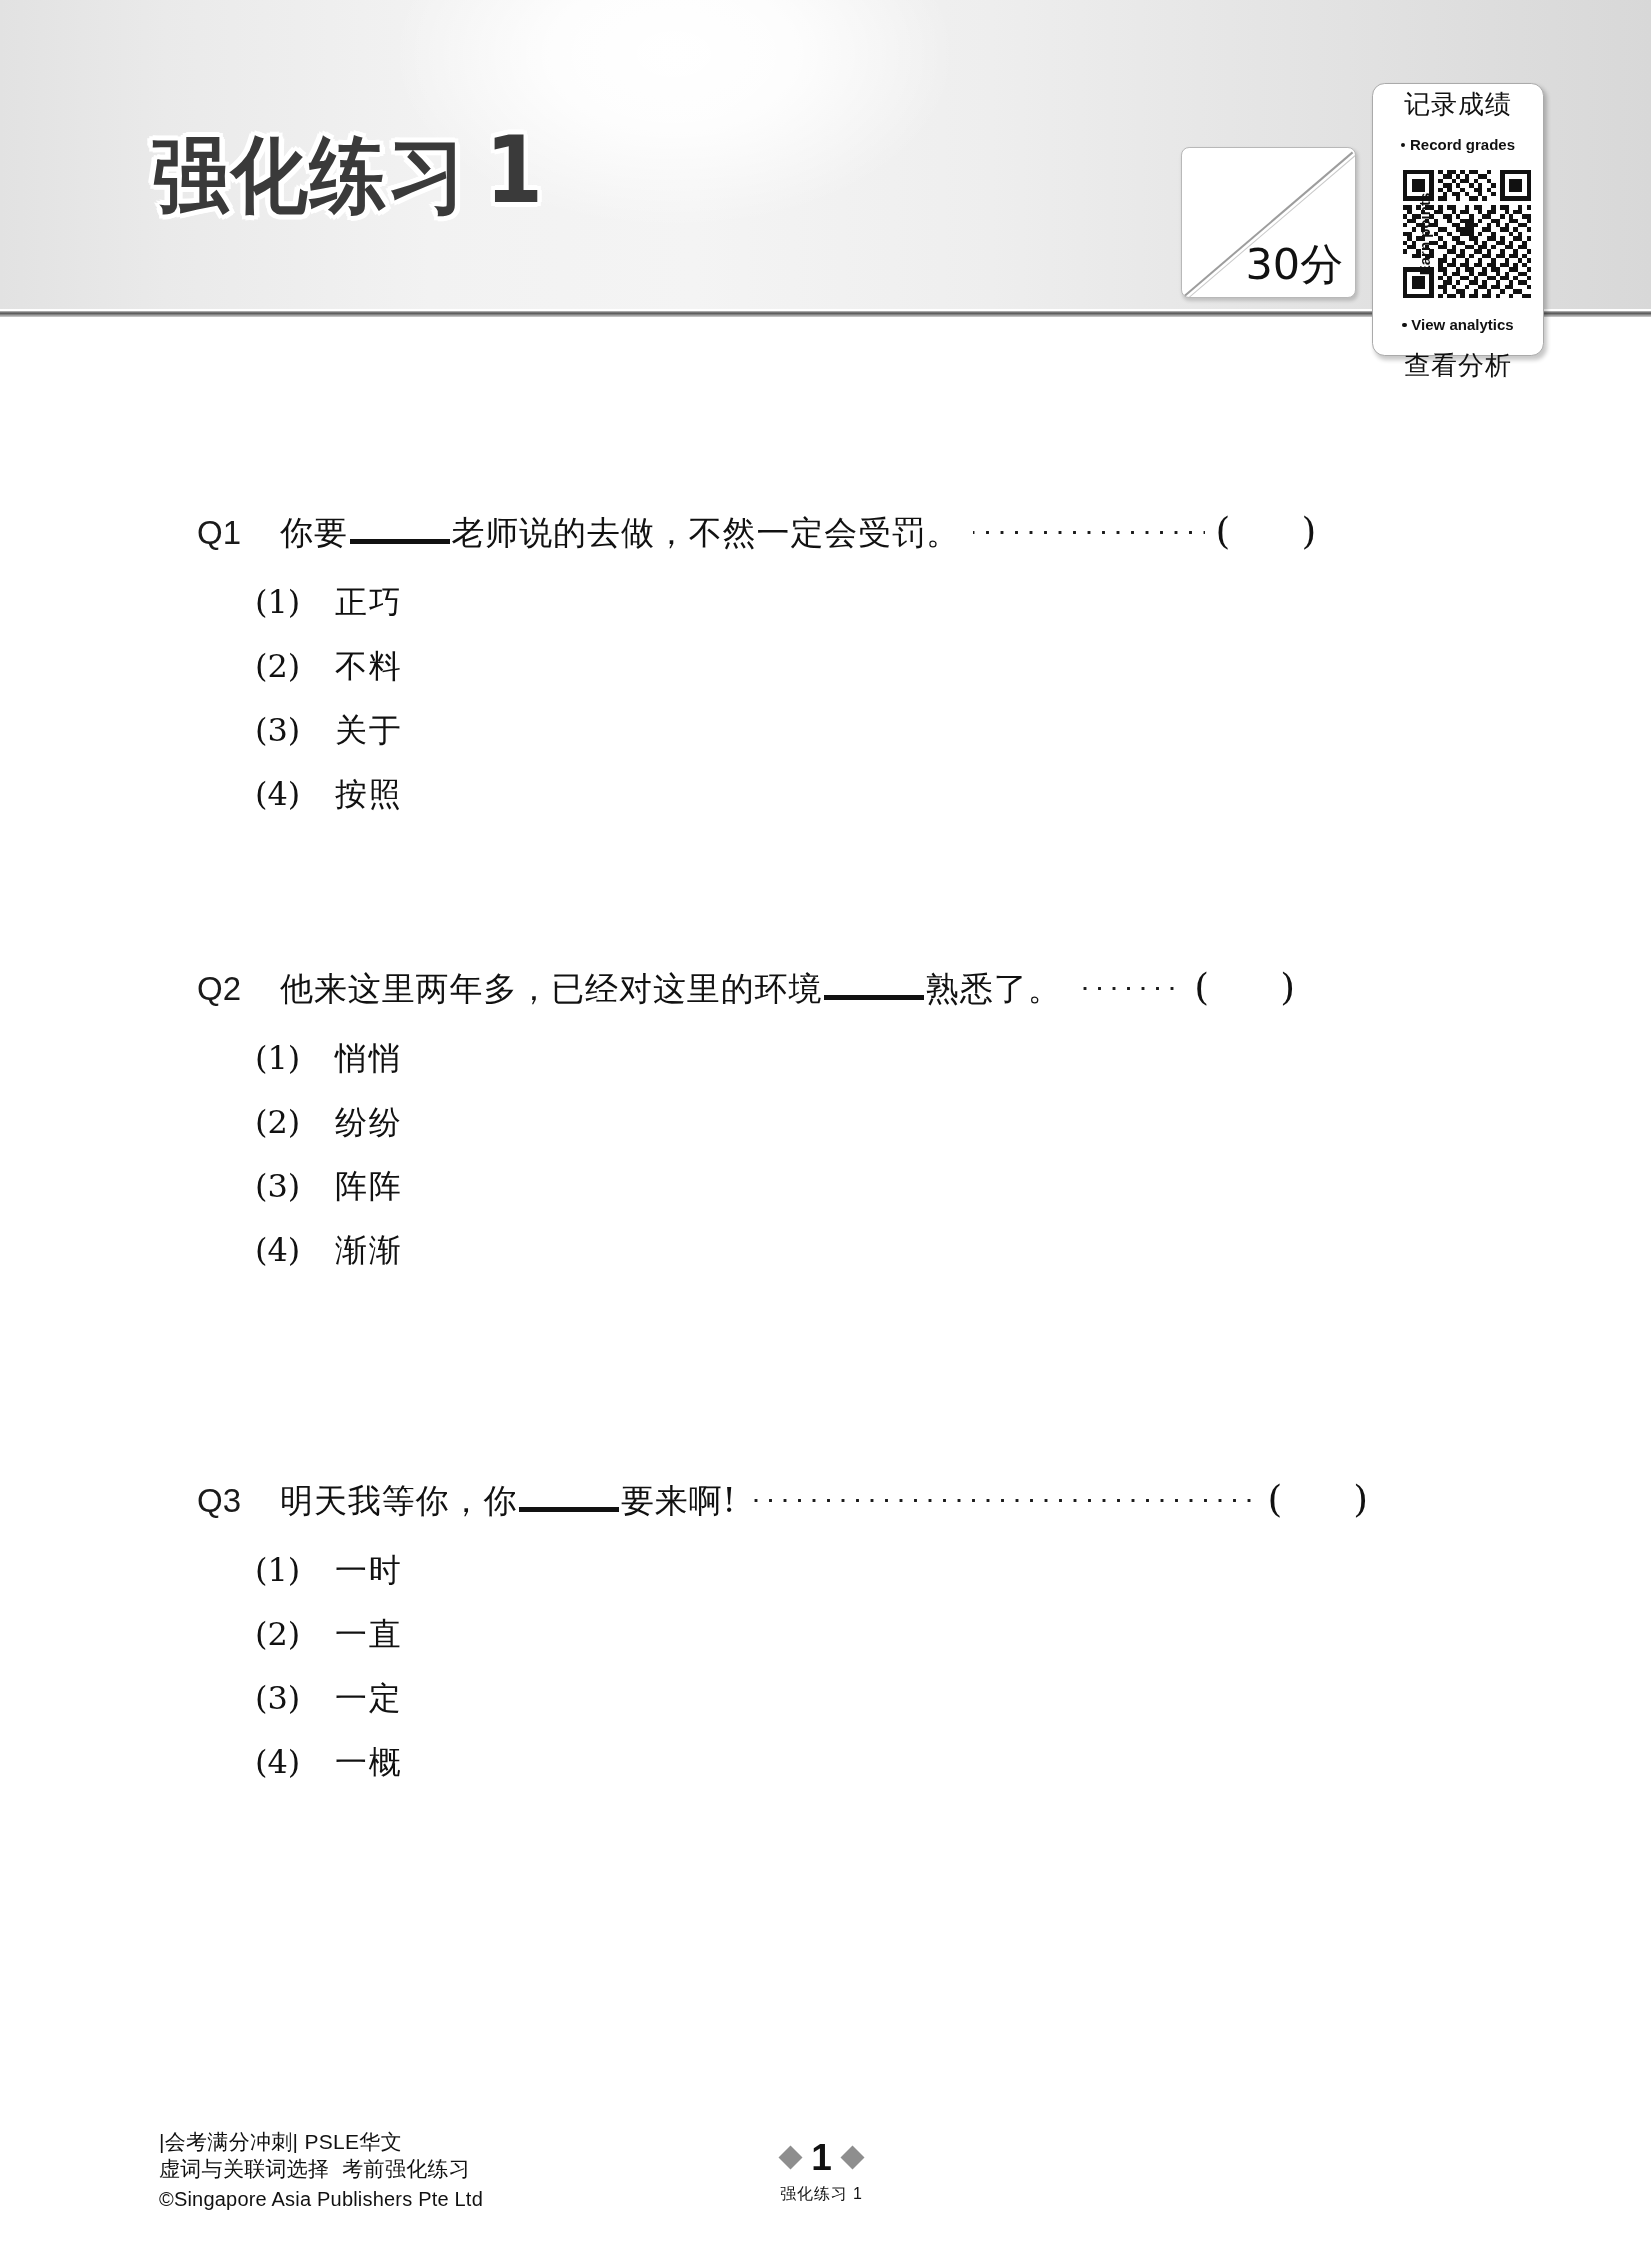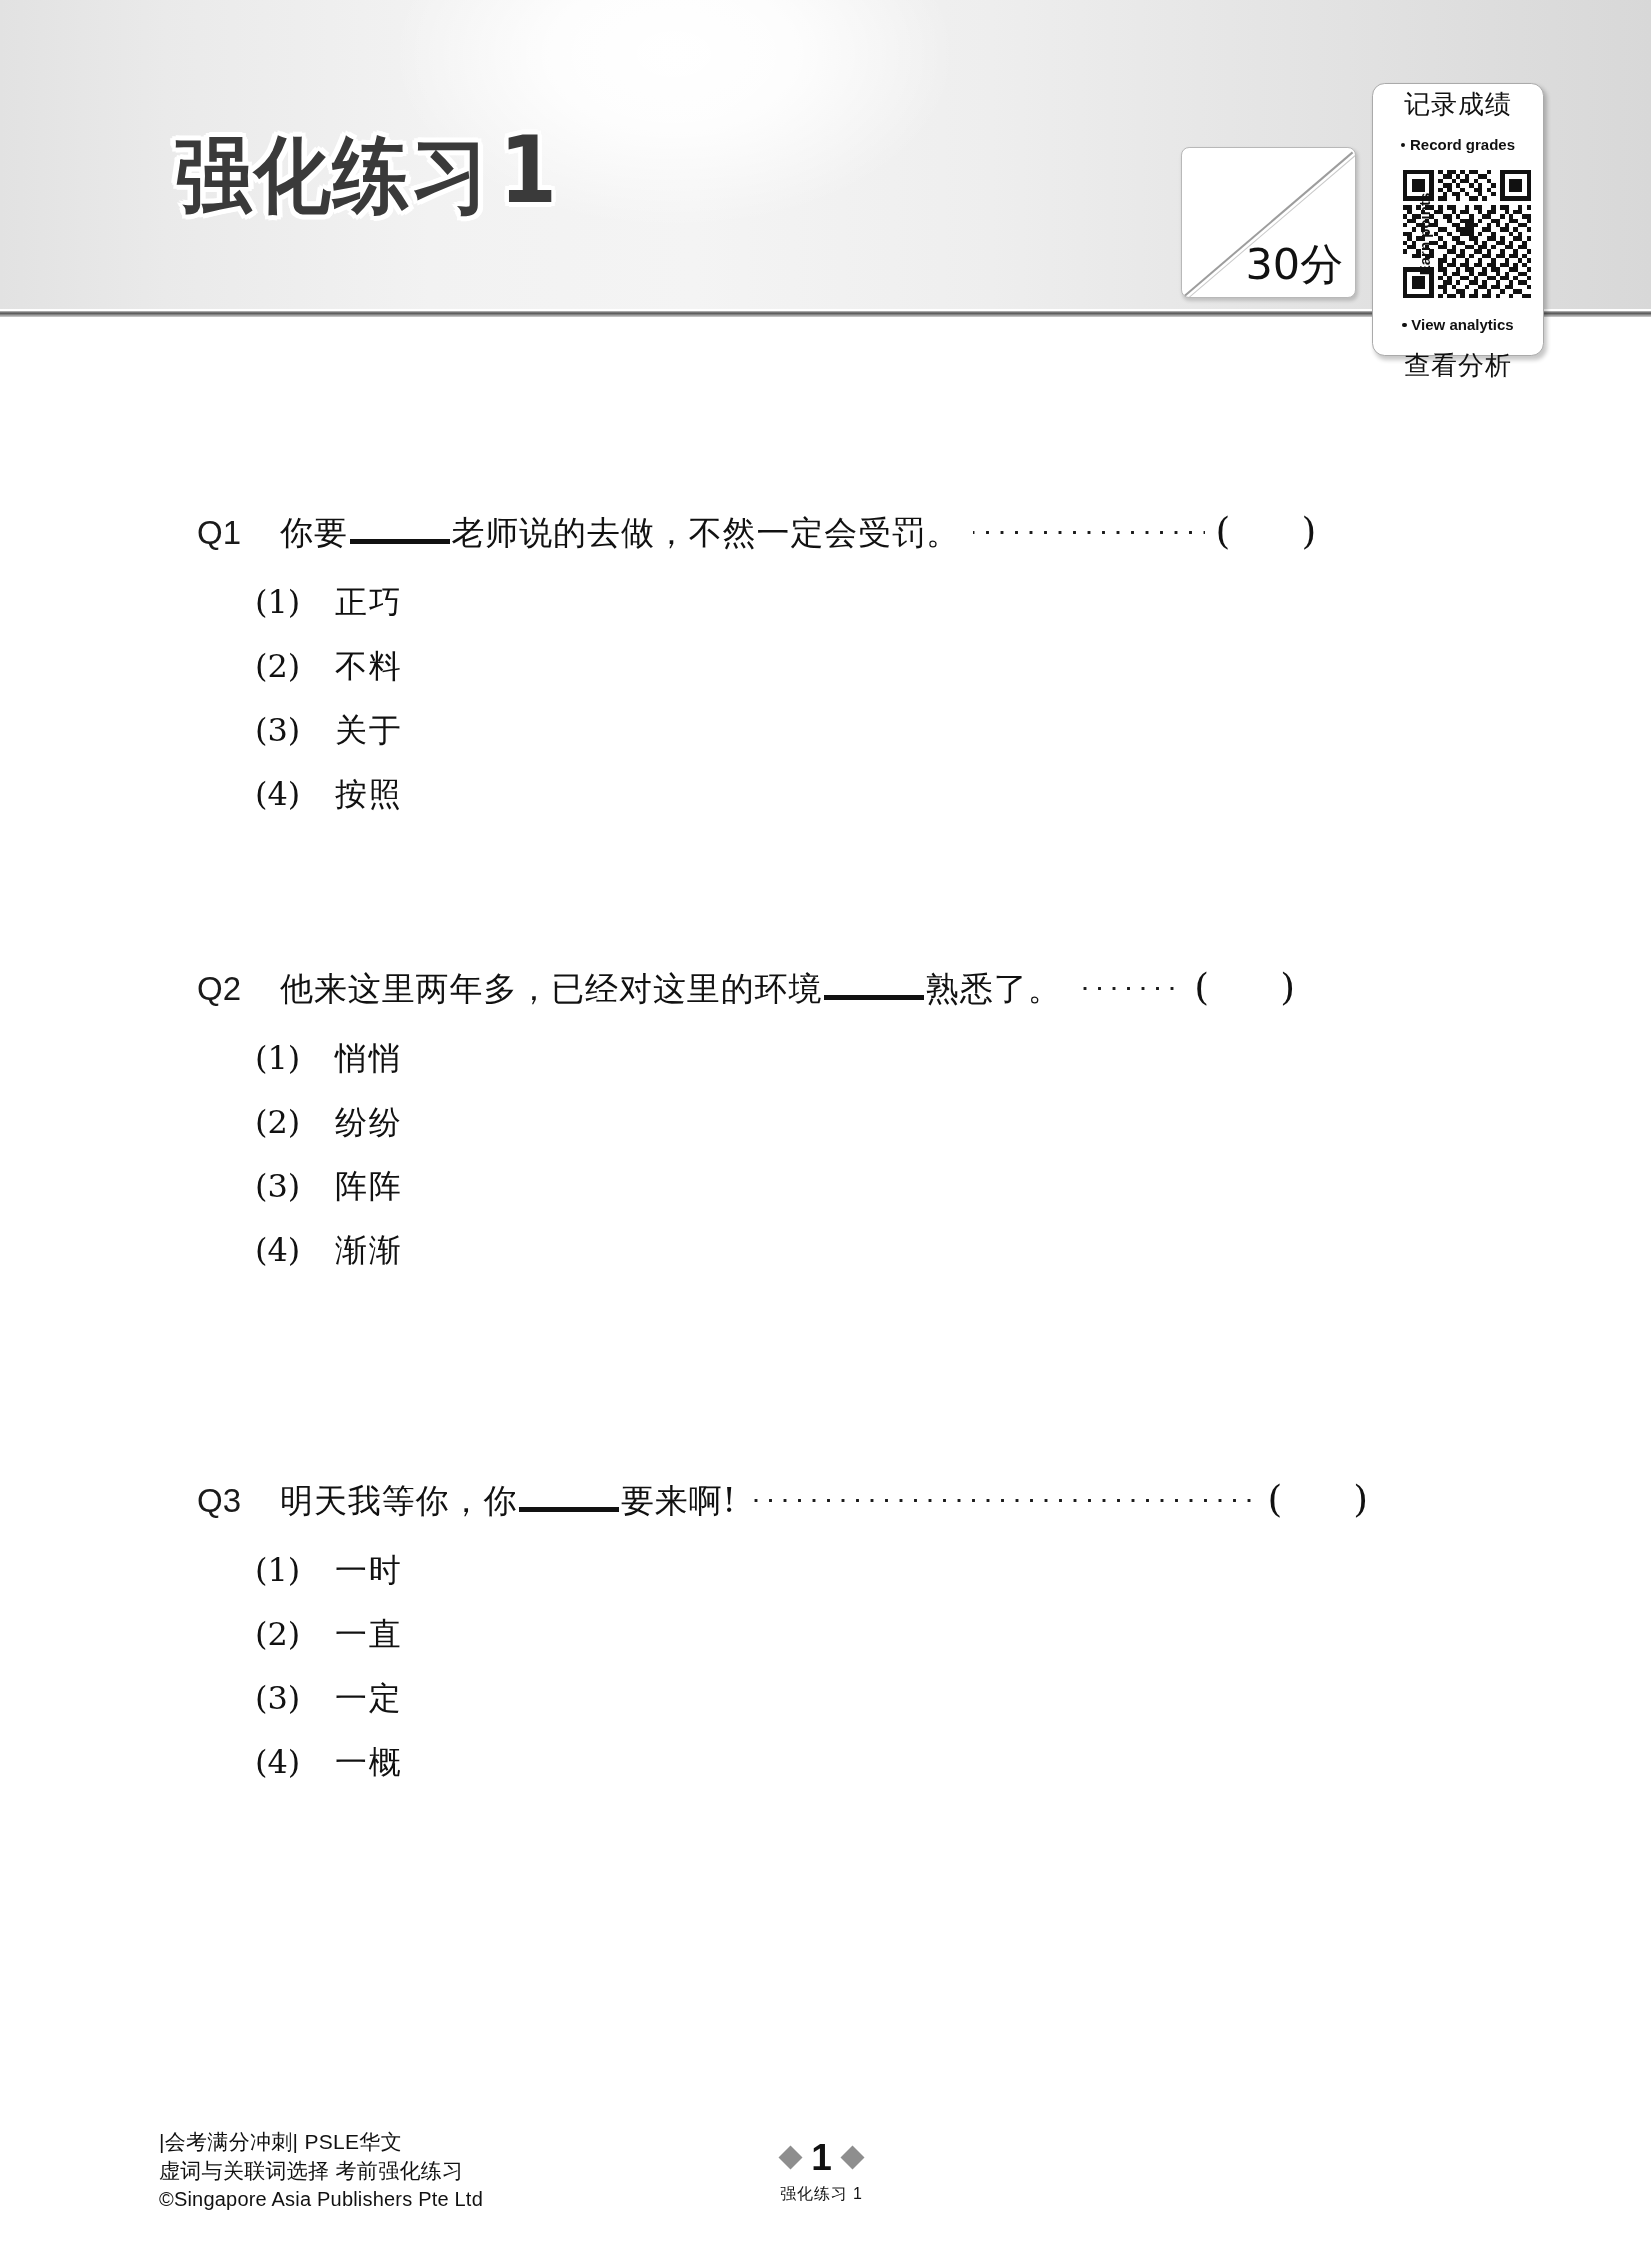--- a/index.html
+++ b/index.html
@@ -35,23 +35,22 @@
     height: 8.1px;
     background: linear-gradient(180deg, #ffffff 0%, #ffffff 22%, #8e8e8e 34%, #5a5a5a 55%, #9a9a9a 78%, #cfcfcf 100%);
   }
 
   .band-title {
     position: absolute;
     left: 152px;
     top: 134px;
     display: flex;
     align-items: flex-end;
-    gap: 9px;
+    gap: 18px;
     z-index: 4;
-    margin-left: 23px;
   }
   .band-title .zh {
     font-family: "DejaVu Sans", sans-serif;
     font-size: 77px;
     font-weight: 700;
     color: #3a3a3a;
     line-height: 1;
     letter-spacing: 1.8px;
     text-shadow:
       -3.6px -3.6px 0 #fff,  3.6px -3.6px 0 #fff,
@@ -323,20 +322,21 @@
   }
   .footer-left .fl1 {
     font-size: 21px;
     font-weight: 400;
     letter-spacing: 0.3px;
   }
   .footer-left .fl2 {
     font-size: 21px;
     font-weight: 400;
     letter-spacing: 0.3px;
+    font-family: Liberation Mono, monospace;
   }
   .footer-left .fl3 {
     font-size: 20px;
     font-weight: 400;
     letter-spacing: 0.2px;
   }
 
   .footer-center {
     position: absolute;
     left: 758px;

